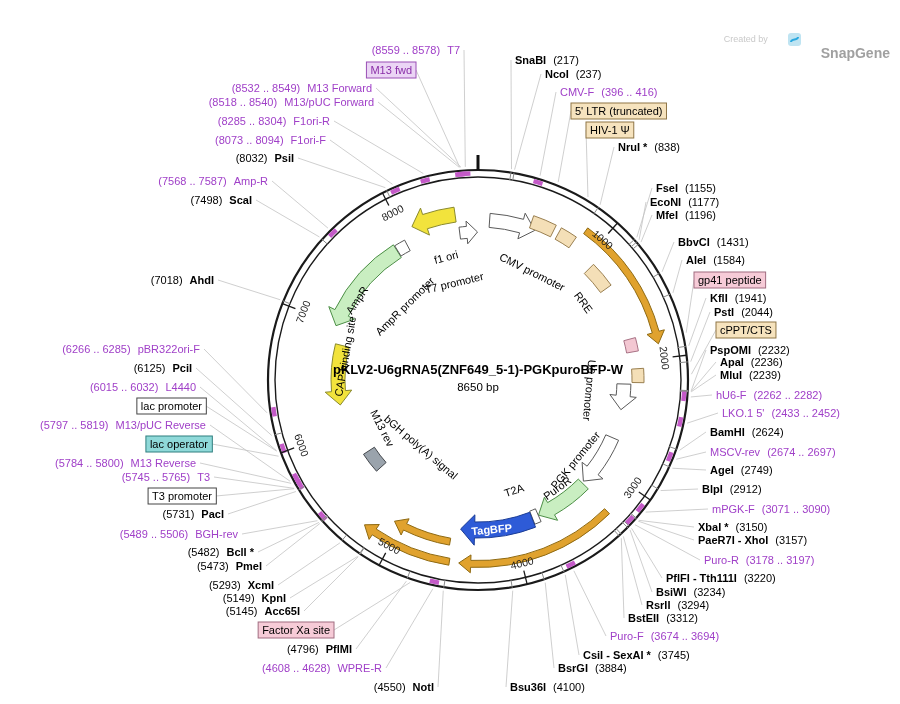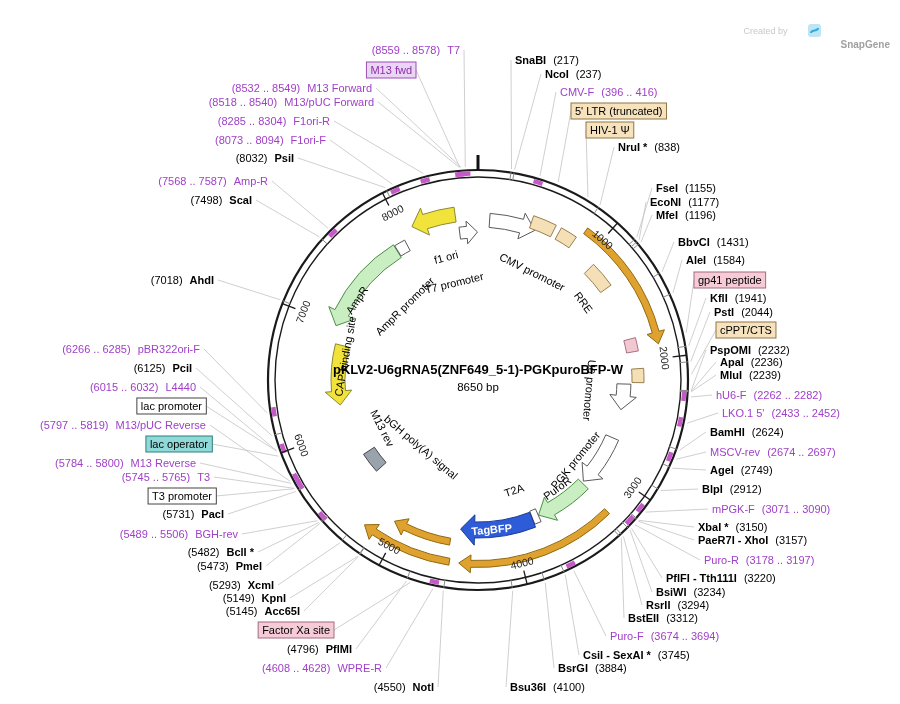--- a/index.html
+++ b/index.html
@@ -10,23 +10,23 @@
   .size-label{font-size:11.5px;fill:#000;}
   .tick-num{font-size:10.5px;fill:#1a1a1a;}
   .callout{font-size:11px;}
   .enz{font-weight:700;fill:#000;}
   .pos{fill:#000;}
   .pr{fill:#A040C8;}
   .feature-label{font-size:11px;fill:#000;}
   .tagbfp-label{fill:#fff;font-weight:700;}
   .boxtext-tan{fill:#000;} .boxtext-pink{fill:#000;} .boxtext-teal{fill:#000;}
   .boxtext-white{fill:#000;} .boxtext-lavender{fill:#8A2FA8;}
-  .wm{position:absolute;top:11px;right:10px;display:flex;align-items:center;gap:20px;}
+  .wm{position:absolute;top:17px;right:10px;display:flex;align-items:center;gap:20px;}
   .wm-created{font-size:9px;color:#c9c9c9;}
-  .wm-brand{font-size:10px;font-weight:700;color:#a0a0a0;margin-top:28px;}
+  .wm-brand{font-size:14px;font-weight:700;color:#a0a0a0;margin-top:28px;}
 </style>
 </head>
 <body>
 
 <div class="canvas">
   <div class="wm">
     <span class="wm-created">Created by</span>
     <span style="display:inline-block;line-height:0;">
       <svg width="13" height="13" viewBox="0 0 13 13">
           <rect x="0" y="0" width="13" height="13" rx="3" fill="#BFE4F2"></rect>

